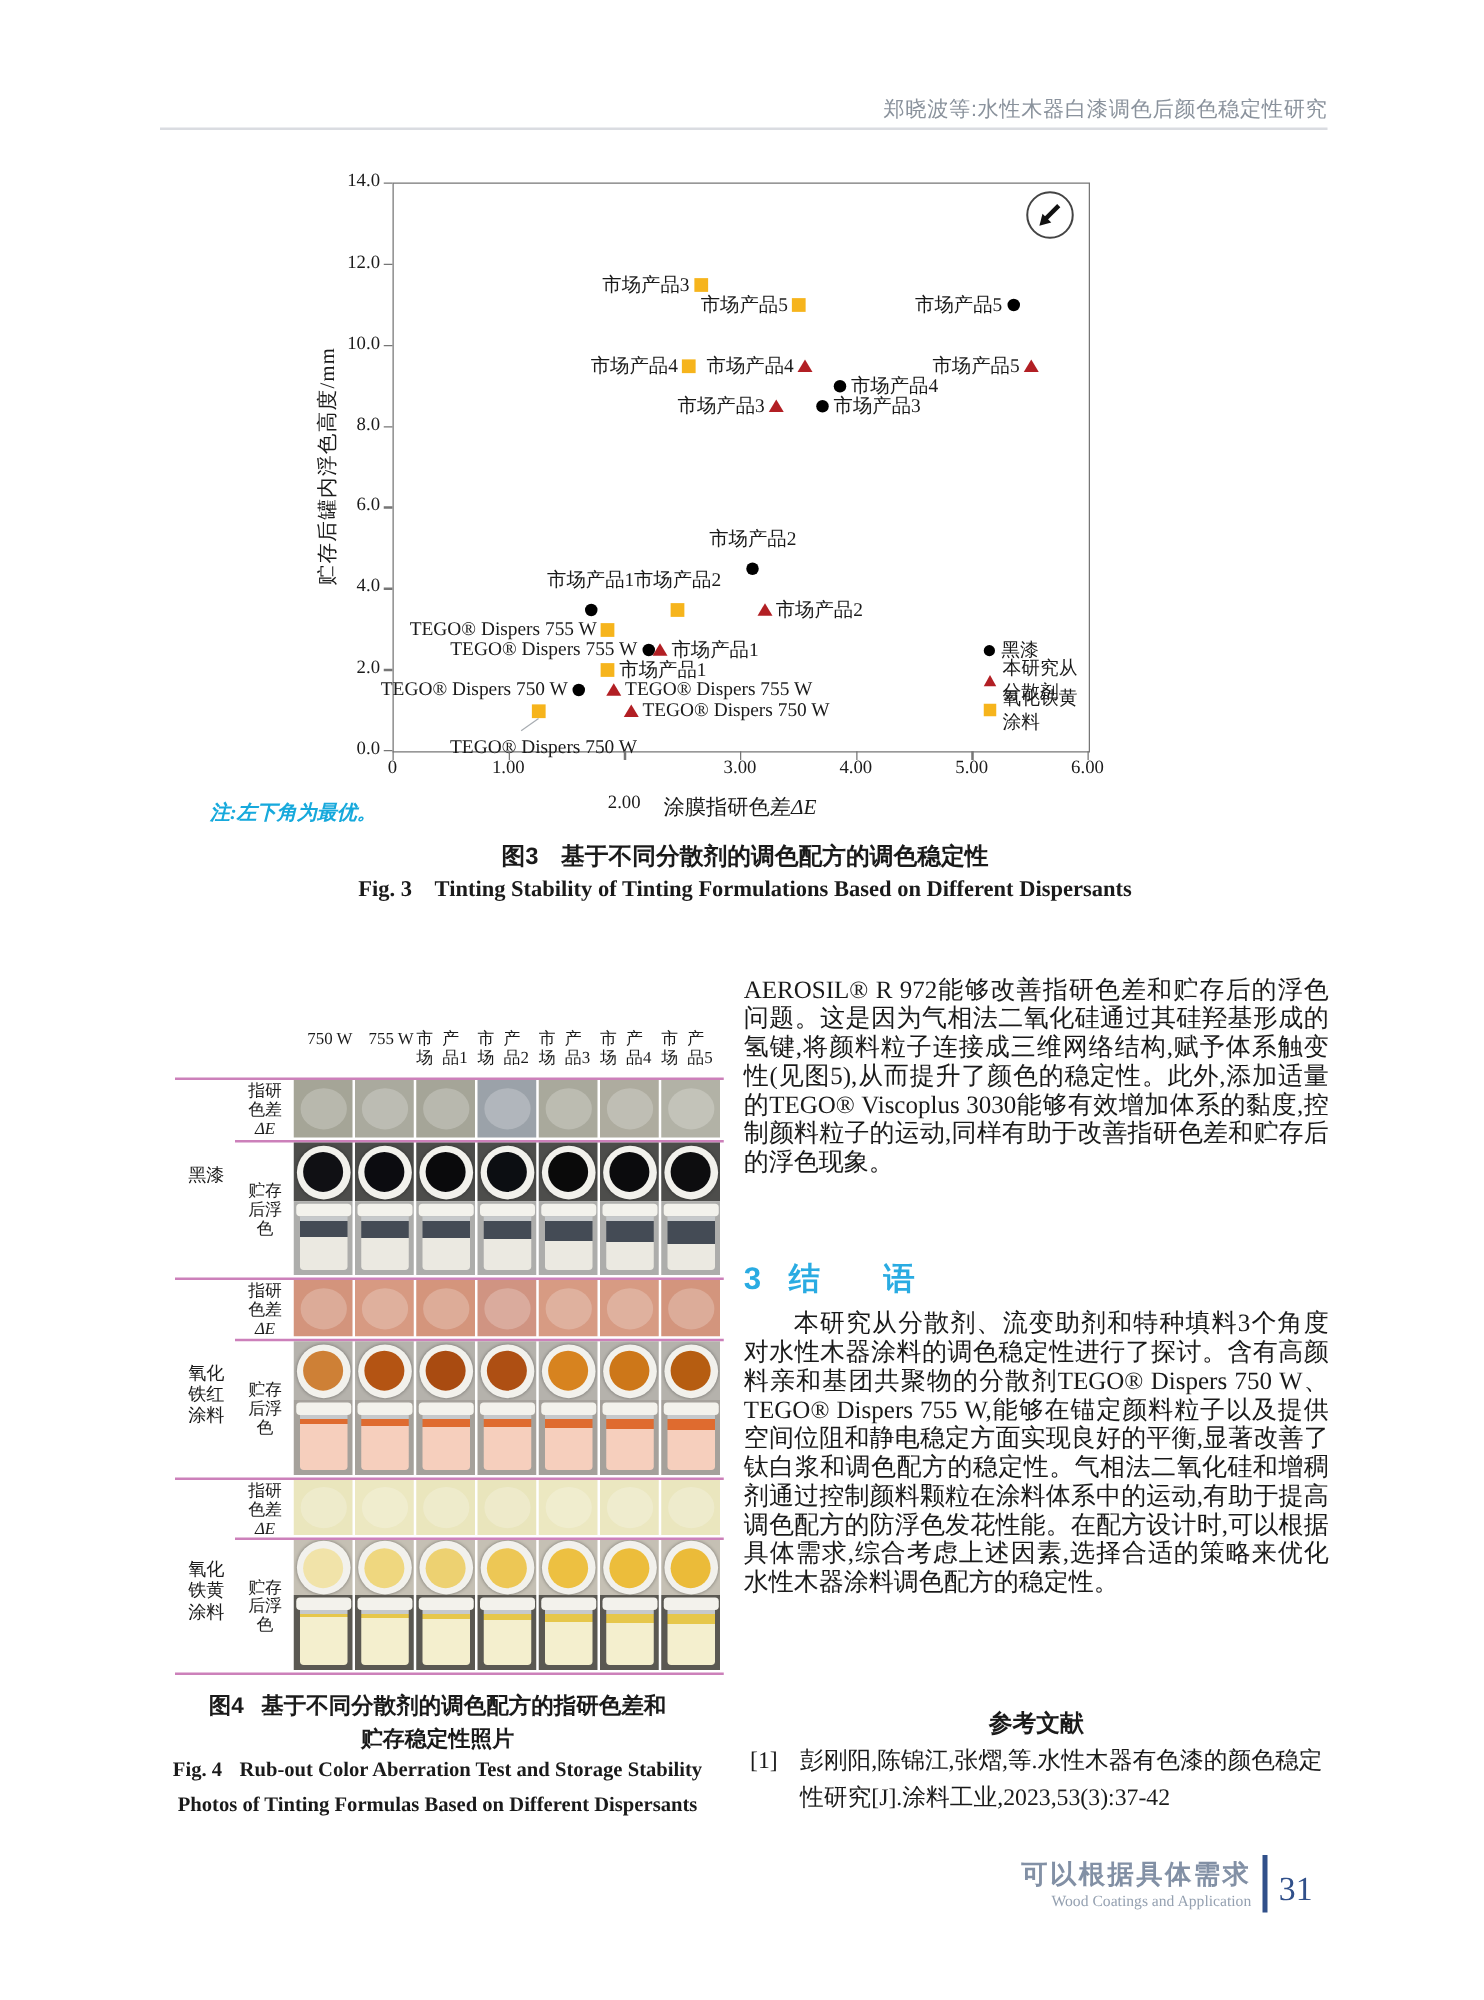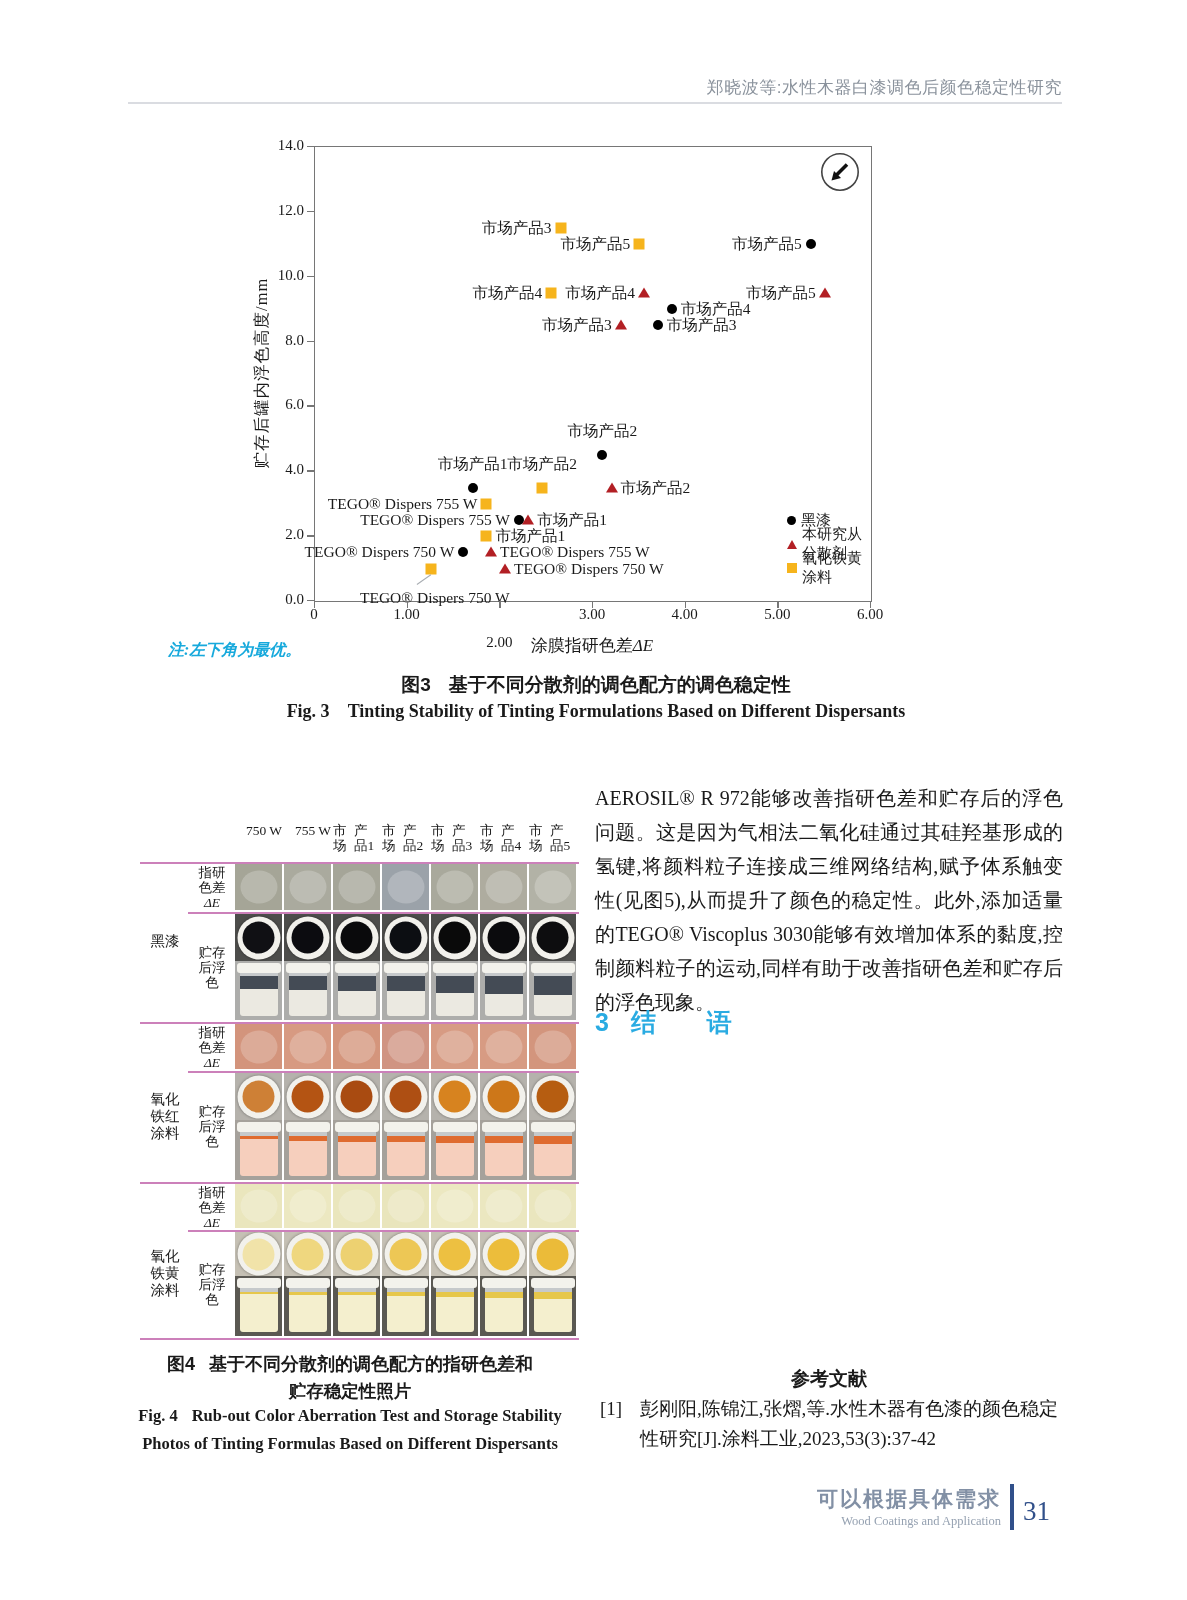--- a/index.html
+++ b/index.html
@@ -69,21 +69,21 @@
   .f4-rlabel{position:absolute;left:50px;width:44px;text-align:center;font-size:13.5px;line-height:15px;}
 
   .cap4{position:absolute;left:120px;width:460px;text-align:center;font-weight:bold;}
   .cap4-cn1{top:1352px;font-size:18px;font-family:"Liberation Sans","DejaVu Sans",sans-serif;}
   .cap4-cn2{top:1379px;font-size:17.5px;font-family:"Liberation Sans","DejaVu Sans",sans-serif;}
   .cap4-en1{top:1406px;font-size:16.5px;}
   .cap4-en2{top:1434px;font-size:16.5px;}
   .cap-label-sm{margin-right:14px;}
 
   
-  .para{font-size:20px;line-height:34px;text-align:justify;margin:0;}
+  .para{font-size:20px;line-height:23px;text-align:justify;margin:0;}
   .p1{position:absolute;left:595px;top:781px;width:468px;}
   .p2{position:absolute;left:595px;top:1048px;width:468px;}
   .indent{text-indent:2em;}
   .sec{position:absolute;left:595px;top:1006px;margin:0;font-size:25px;font-weight:bold;
     color:#29abe2;font-family:"Liberation Sans","DejaVu Sans",sans-serif;}
   .sec-title{margin-left:22px;letter-spacing:22px;}
   .refs-h{position:absolute;left:595px;top:1366px;width:468px;text-align:center;
     font-size:19px;font-weight:bold;}
   .ref{position:absolute;left:600px;top:1394px;width:462px;display:flex;font-size:19px;line-height:30px;}
   .ref-m{width:40px;flex:none;}
@@ -619,20 +619,21 @@
     <span class="cap-label-sm">Fig. 4</span><span>Rub-out Color Aberration Test and Storage Stability</span>
   </div>
   <div class="cap cap4 cap4-en2">Photos of Tinting Formulas Based on Different Dispersants</div>
 
   <p class="para p1">AEROSIL® R 972能够改善指研色差和贮存后的浮色问题。这是因为气相法二氧化硅通过其硅羟基形成的氢键,将颜料粒子连接成三维网络结构,赋予体系触变性(见图5),从而提升了颜色的稳定性。此外,添加适量的TEGO® Viscoplus 3030能够有效增加体系的黏度,控制颜料粒子的运动,同样有助于改善指研色差和贮存后的浮色现象。</p>
 
   <h2 class="sec">
     <span class="sec-num">3</span><span class="sec-title">结 语</span>
   </h2>
 
+  <p class="para p2 indent">本研究从分散剂、流变助剂和特种填料3个角度对水性木器涂料的调色稳定性进行了探讨。含有高颜料亲和基团共聚物的分散剂TEGO® Dispers 750 W、TEGO® Dispers 755 W,能够在锚定颜料粒子以及提供空间位阻和静电稳定方面实现良好的平衡,显著改善了钛白浆和调色配方的稳定性。气相法二氧化硅和增稠剂通过控制颜料颗粒在涂料体系中的运动,有助于提高调色配方的防浮色发花性能。在配方设计时,可以根据具体需求,综合考虑上述因素,选择合适的策略来优化水性木器涂料调色配方的稳定性。</p>
 
   <div class="refs-h">参考文献</div>
   <div class="ref">
     <span class="ref-m">[1]</span>
     <span class="ref-t">彭刚阳,陈锦江,张熠,等.水性木器有色漆的颜色稳定性研究[J].涂料工业,2023,53(3):37-42</span>
   </div>
 
   <div class="footer">
     <div>
       <div class="f-cn">可以根据具体需求</div>

